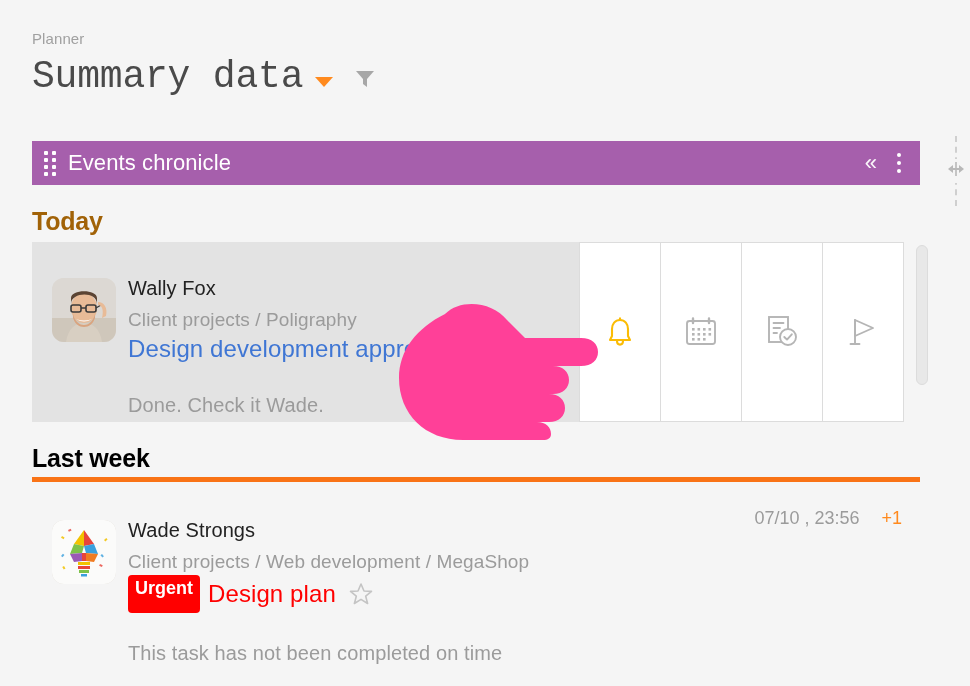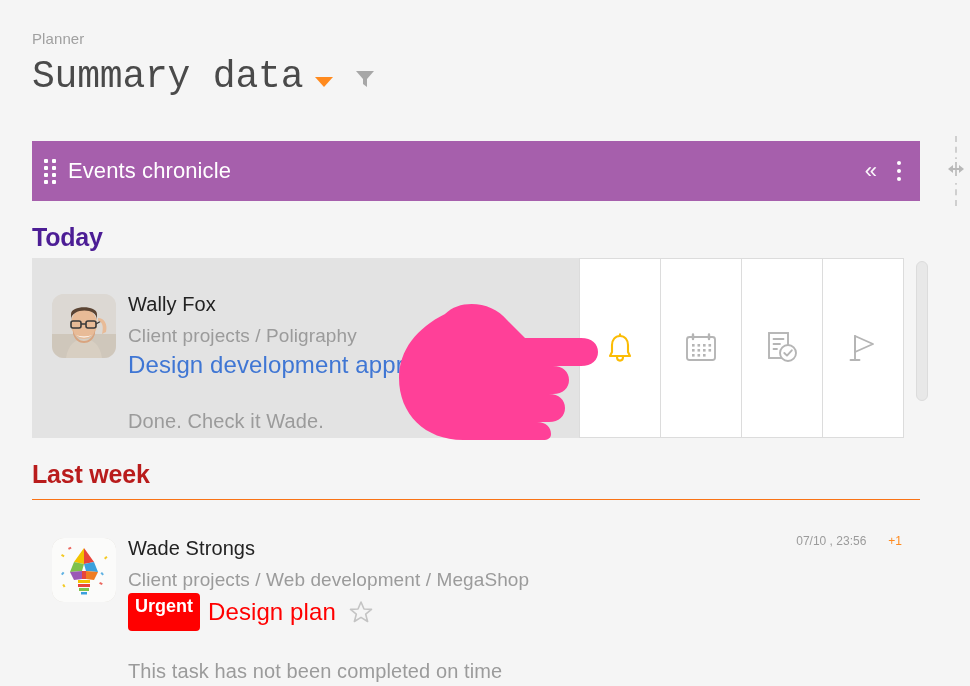--- a/index.html
+++ b/index.html
@@ -55,21 +55,21 @@
 
   
   .widget {
     position: absolute;
     left: 32px;
     top: 141px;
     width: 888px;
   }
   .widget-header {
     background: #a65fac;
-    height: 60px;
+    height: 44px;
     display: flex;
     align-items: center;
     padding: 0 17px 0 12px;
     box-sizing: border-box;
   }
   .drag-handle {
     width: 12px;
     display: grid;
     grid-template-columns: repeat(2, 4px);
     grid-auto-rows: 4px;
@@ -140,25 +140,25 @@
   .widget-body {
     position: relative;
     background: #f5f5f5;
   }
   .section-title {
     font-size: 25px;
     font-weight: bold;
     padding: 22px 0 6px 0;
     letter-spacing: -0.2px;
   }
-  .section-title.today { color: #4c1d95; }
+  .section-title.today { color: #a16207; }
   .section-title.lastweek {
-    color: #b91c1c;
-    border-bottom: 1px solid #f97316;
-    padding-bottom: 10px;
+    color: #000000;
+    border-bottom: 5px solid #f97316;
+    padding-bottom: 4px;
     margin-bottom: 2px;
   }
 
   
   .event-row {
     display: flex;
     position: relative;
     min-height: 180px;
     box-sizing: border-box;
   }
@@ -220,25 +220,25 @@
   .note {
     font-size: 20px;
     color: #9b9b9b;
     line-height: 28px;
     margin-top: 26px;
     letter-spacing: .1px;
   }
   .meta {
     position: absolute;
     right: 18px;
-    top: 32px;
+    top: 24px;
     display: flex;
     align-items: center;
     gap: 22px;
-    font-size: 12px;
+    font-size: 18px;
     color: #9b9b9b;
   }
   .meta .plus {
     color: #ff8a1e;
   }
 
   
   .actions {
     position: absolute;
     left: 548px;

